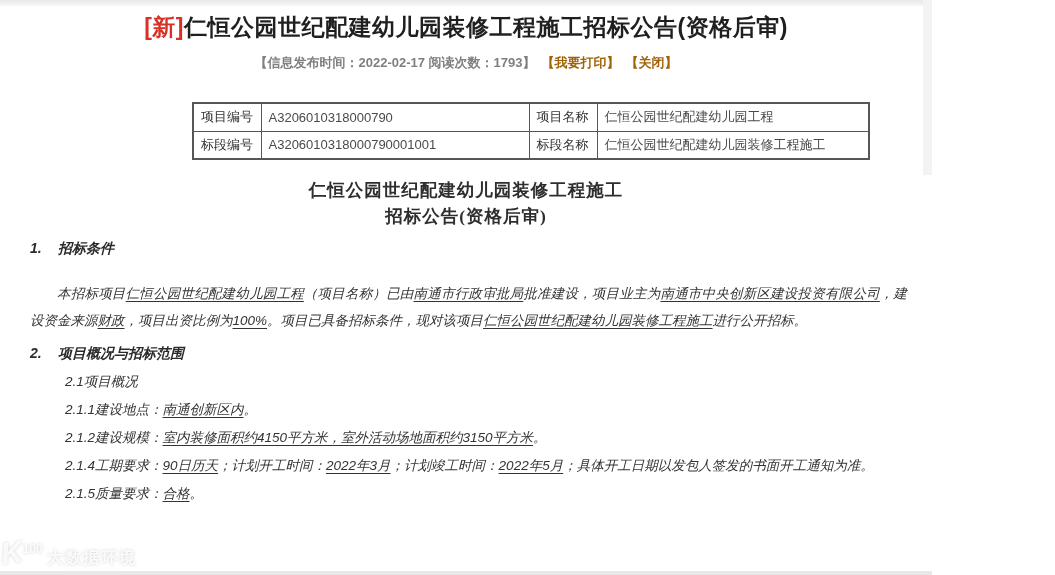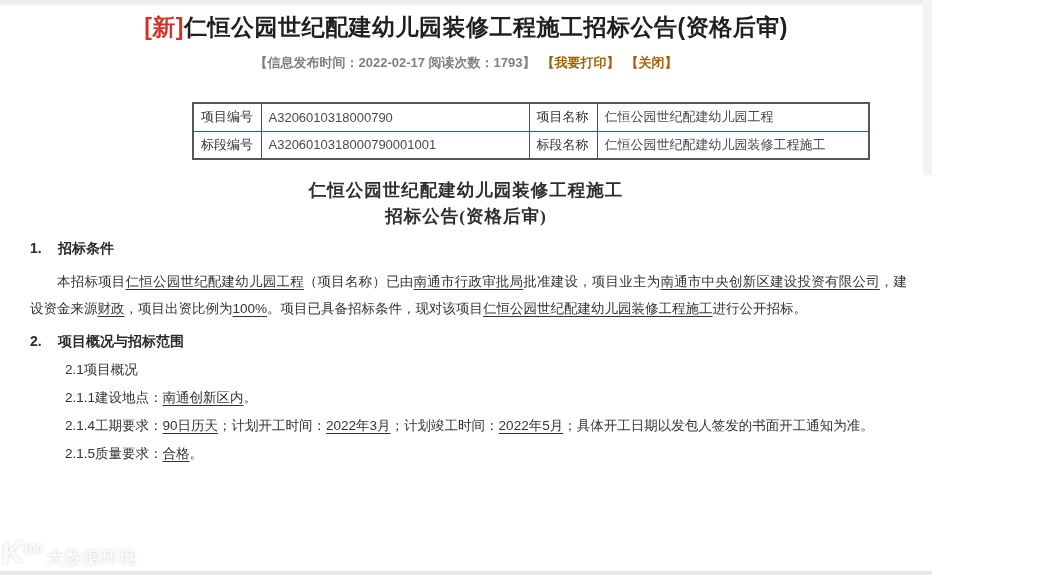--- a/index.html
+++ b/index.html
@@ -47,25 +47,25 @@
   td.cell-label { color: #333; }
   td.cell-value { color: #4a4a4a; }
 
   .doc-heading {
     margin-top: 17px; text-align: center;
     font-family: "Liberation Serif", serif;
     font-weight: 700; font-size: 17.5px; color: #2e2e2e;
     line-height: 26px; letter-spacing: 1px;
   }
 
-  .doc-body { font-size: 13.5px; color: #333; }
+  .doc-body { font-size: 13.5px; color: #333; font-style: italic; }
   .sec-title { margin: 11px 0 0 30px; font-weight: 700; color: #2b2b2b; font-size: 14px; }
   .sec-title .num { display: inline-block; width: 28px; }
   .para {
-    margin: 10px 25px 0 30px;
+    margin: 22px 25px 0 30px;
     text-indent: 2em;
     line-height: 27px;
     text-align: justify;
   }
   .item { margin: 10px 0 0 65px; line-height: 18px; white-space: nowrap; }
   .u, .para .u, .item .u { text-decoration: underline; text-underline-offset: 3px; }
 
   .watermark {
     position: absolute; left: 1px; top: 536px;
     color: rgba(255,255,255,0.88);
@@ -124,20 +124,21 @@
 
   <div class="doc-body">
     <div class="sec-title"><span class="num">1.</span><span>招标条件</span></div>
 
     <div class="para"><span>本招标项目</span><span class="u">仁恒公园世纪配建幼儿园工程</span><span>（项目名称）已由</span><span class="u">南通市行政审批局</span><span>批准建设，项目业主为</span><span class="u">南通市中央创新区建设投资有限公司</span><span>，建设资金来源</span><span class="u">财政</span><span>，项目出资比例为</span><span class="u">100%</span><span>。项目已具备招标条件，现对该项目</span><span class="u">仁恒公园世纪配建幼儿园装修工程施工</span><span>进行公开招标。</span></div>
 
     <div class="sec-title"><span class="num">2.</span><span>项目概况与招标范围</span></div>
 
     <div class="item"><span>2.1项目概况</span></div>
     <div class="item"><span>2.1.1建设地点：</span><span class="u">南通创新区内</span><span>。</span></div>
+    <div class="item"><span>2.1.2建设规模：</span><span class="u">室内装修面积约4150平方米，室外活动场地面积约3150平方米</span><span>。</span></div>
     <div class="item"><span>2.1.4工期要求：</span><span class="u">90日历天</span><span>；计划开工时间：</span><span class="u">2022年3月</span><span>；计划竣工时间：</span><span class="u">2022年5月</span><span>；具体开工日期以发包人签发的书面开工通知为准。</span></div>
     <div class="item"><span>2.1.5质量要求：</span><span class="u">合格</span><span>。</span></div>
   </div>
 
   <div class="watermark"><span class="wm-logo">K</span><span class="wm-sup">100</span>
     <span class="wm-text">大数据环境</span></div>
 
   <div class="bottom-edge"></div>
 </div>
 

